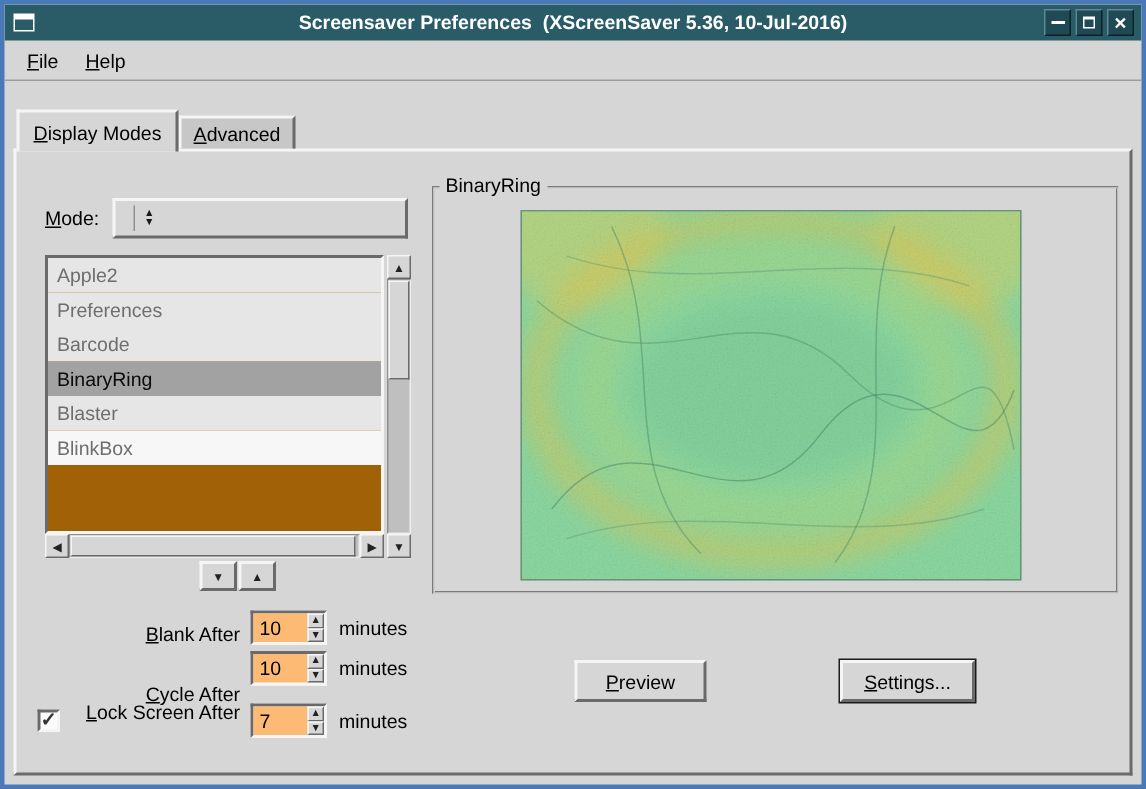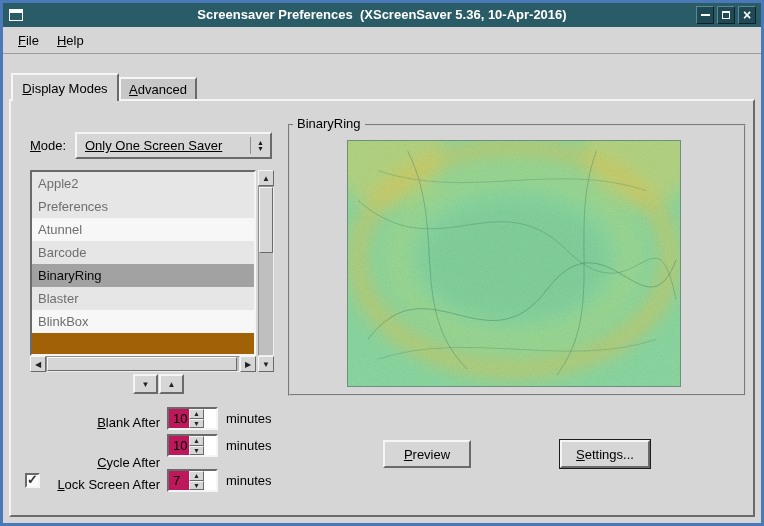--- a/index.html
+++ b/index.html
@@ -67,21 +67,21 @@
   .vthumb{left:0;right:0;top:0;height:66px}
   .hthumb{top:0;bottom:0;left:0;right:2px}
 
   .move-btn{width:25px;height:20px;display:flex;align-items:center;justify-content:center;
             font-size:8px;color:#222;cursor:default}
 
   
   .row-label{height:23px;line-height:23px;text-align:right;cursor:default}
   .unit-label{height:23px;line-height:23px;cursor:default}
   .spinbox{display:flex;background:#fff;border:2px solid;border-color:#6a6a6a #f5f5f5 #f5f5f5 #6a6a6a}
-  .spin-input{width:20px;border:0;padding:0 0 0 4px;margin:0;background:#be185d;outline:none;
+  .spin-input{width:36px;border:0;padding:0 0 0 4px;margin:0;background:#fdba74;outline:none;
               font-family:"Liberation Sans",sans-serif;font-size:13px;color:#000}
   .spin-btns{display:flex;flex-direction:column;width:15px}
   .spin-btn{flex:1;display:flex;align-items:center;justify-content:center;font-size:7px;line-height:1;
             color:#222;background:#d6d6d6;border:1px solid;
             border-color:#f5f5f5 #6a6a6a #6a6a6a #f5f5f5;cursor:default}
 
   .checkbox{width:15px;height:15px;background:#fbfbfb;border:2px solid;
             border-color:#6a6a6a #f5f5f5 #f5f5f5 #6a6a6a;display:flex;align-items:center;
             justify-content:center;cursor:default}
   .check-glyph{font-size:13px;line-height:1;color:#333;margin-top:-2px;font-weight:bold}
@@ -102,21 +102,21 @@
 
 <div class="window">
 
   <div class="titlebar">
     <span class="win-icon">
       <svg width="16" height="16" viewBox="0 0 16 16">
         <rect x="1.5" y="2.5" width="13" height="11" fill="#2a5c68" stroke="#ffffff"></rect>
         <rect x="2" y="3" width="12" height="3" fill="#ffffff"></rect>
       </svg>
     </span>
-    <span class="title">Screensaver Preferences  (XScreenSaver 5.36, 10-Apr-2016)</span>
+    <span class="title">Screensaver Preferences  (XScreenSaver 5.36, 10-Jul-2016)</span>
     <span class="tb-buttons">
       <span class="tb-btn">
         <span class="glyph-min"></span>
       </span>
       <span class="tb-btn">
         <span class="glyph-max"></span>
       </span>
       <span class="tb-btn">
         <span class="glyph-close">×</span>
       </span>
@@ -127,31 +127,29 @@
     <span class="menu-item"><u>F</u>ile</span>
     <span class="menu-item"><u>H</u>elp</span>
   </div>
 
   <div class="tab active"><u>D</u>isplay Modes</div>
   <div class="tab inactive"><u>A</u>dvanced</div>
   <div class="page"></div>
 
   <span class="form-label abs" style="left:27px;top:129px;height:27px"><u>M</u>ode:</span>
   <div class="option-menu bevel-out abs" style="left:72px;top:129px;width:197px;height:27px">
-    <span class="option-value">Only One Screen Saver</span>
     <span class="option-arrows">
       <span>▲</span>
       <span>▼</span>
     </span>
   </div>
 
   <div class="list bevel-in abs" style="left:27px;top:167px;width:226px;height:186px">
       <div class="list-row stripe">Apple2</div>
       <div class="list-row stripe">Preferences</div>
-      <div class="list-row">Atunnel</div>
       <div class="list-row stripe">Barcode</div>
       <div class="list-row selected">BinaryRing</div>
       <div class="list-row stripe">Blaster</div>
       <div class="list-row">BlinkBox</div>
     </div>
 
   <div class="vscroll abs" style="left:255px;top:167px;width:16px;height:202px">
     <div class="sb-btn bevel-out-1">
       <span>▲</span>
     </div>
@@ -206,21 +204,21 @@
       <div class="spin-btn">
         <span>▼</span>
       </div>
     </div>
   </div>
   <span class="unit-label abs" style="left:223px;top:431px">minutes</span>
 
   <div class="checkbox abs" style="left:22px;top:470px">
     <span class="check-glyph">✓</span>
   </div>
-  <span class="row-label abs" style="left:41px;top:470px;width:116px"><u>L</u>ock Screen After</span>
+  <span class="row-label abs" style="left:41px;top:460px;width:116px"><u>L</u>ock Screen After</span>
   <div class="spinbox abs" style="left:164px;top:466px;width:51px;height:23px">
     <input class="spin-input" value="7" style="">
     <div class="spin-btns">
       <div class="spin-btn">
         <span>▲</span>
       </div>
       <div class="spin-btn">
         <span>▼</span>
       </div>
     </div>

